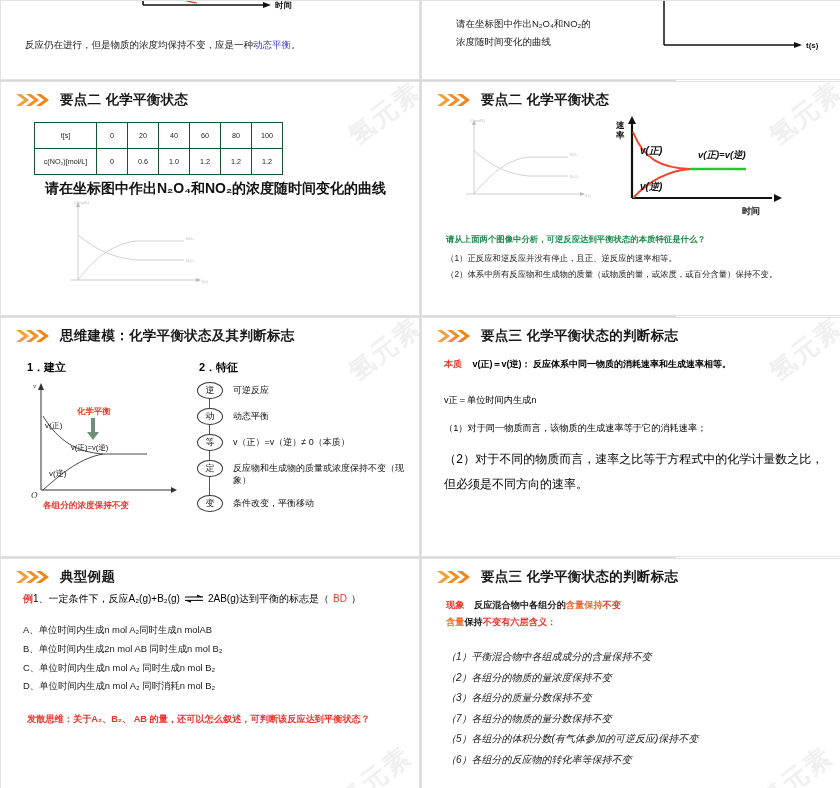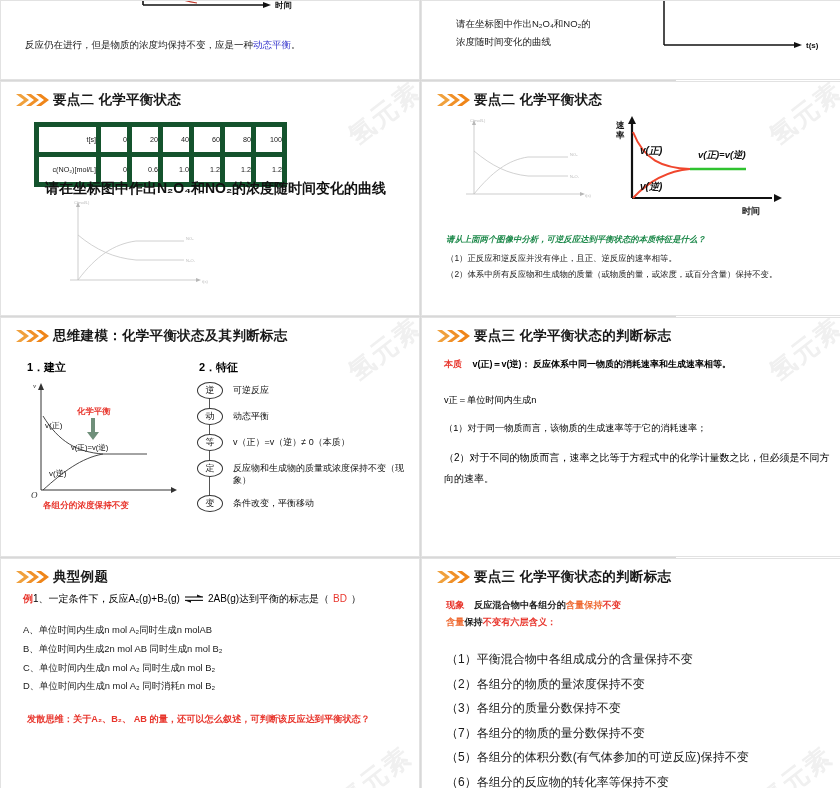--- a/index.html
+++ b/index.html
@@ -34,50 +34,50 @@
     transform: rotate(-38deg);
     letter-spacing: 2px;
     pointer-events: none;
     user-select: none;
     white-space: nowrap;
   }
   .wm.a { right: -8px; top: 14px; }
   .wm.b { right: 2px; bottom: -6px; }
 
   
-  .head { display: flex; align-items: center; gap: 2px; padding: 9px 0 0 14px; }
+  .head { display: flex; align-items: center; gap: 9px; padding: 9px 0 0 14px; }
   .chev { display: inline-flex; }
   .chev svg { display: block; }
   .head-title {
     font-size: 13.5px; font-weight: bold; color: #1a1a1a;
     letter-spacing: .3px;
   }
 
   
   .body-txt { font-size: 9.5px; color: #1a1a1a; line-height: 1.75; }
   .red   { color: #e8352c; }
   .redb  { color: #e8352c; font-weight: bold; }
   .orange{ color: #ef6b33; }
-  .green { color: #1f8a4c; font-style: italic; }
+  .green { color: #1f8a4c; }
   .blue  { color: #3333cc; }
 
   
   .s1-chart { position: absolute; left: 138px; top: -42px; width: 180px; height: 64px; }
   .s1-text { position: absolute; left: 24px; top: 36px; width: 380px; }
 
   
   .s2-text { position: absolute; left: 34px; top: 14px; width: 180px; line-height: 1.85; }
   .s2-axes { position: absolute; left: 232px; top: -44px; width: 180px; height: 105px; }
 
   
   .tbl { position: absolute; left: 33px; top: 40px; border-collapse: collapse; }
   .tbl td {
-    border: 5px solid #14532d;
+    border: 1px solid #14532d;
     font-size: 7.2px; color: #1a1a1a;
-    text-align: right; padding: 8px 0; height: 14px;
+    text-align: center; padding: 8px 0; height: 14px;
   }
   .tbl td.lbl { width: 62px; }
   .tbl td.val { width: 31px; }
   .s3-q { position: absolute; left: 44px; top: 98px; font-size: 14px; font-weight: bold; color: #111; }
   .s3-plot { position: absolute; left: 55px; top: 118px; width: 155px; height: 100px; opacity: .42; }
 
   
   .s4-plot { position: absolute; left: 32px; top: 36px; width: 140px; height: 95px; opacity: .42; }
   .s4-vchart { position: absolute; left: 192px; top: 32px; width: 200px; height: 105px; }
   .s4-q { position: absolute; left: 24px; top: 152px; font-size: 8.4px; font-weight: bold; }
@@ -99,33 +99,33 @@
   .feat-txt { font-size: 9px; color: #111; line-height: 1.35; padding-top: 2px; }
   .feat-line {
     position: absolute; left: 12px; top: 17px; width: 1px; height: 100%;
     background: #555; z-index: 1;
   }
 
   
   .s6-ess { position: absolute; left: 22px; top: 40px; font-size: 9px; font-weight: bold; }
   .s6-mid { position: absolute; left: 22px; top: 76px; font-size: 9.2px; }
   .s6-l1 { position: absolute; left: 22px; top: 104px; font-size: 9.2px; }
-  .s6-l2 { position: absolute; left: 22px; top: 130px; width: 388px; font-size: 10px; line-height: 2.05; }
+  .s6-l2 { position: absolute; left: 22px; top: 130px; width: 388px; font-size: 12px; line-height: 2.05; font-family: Liberation Mono, monospace; }
 
   
   .s7-ex { position: absolute; left: 22px; top: 33px; width: 396px; font-size: 10px; }
   .eqarrow { display: inline-block; width: 22px; vertical-align: middle; margin: 0 3px; }
   .s7-opts { position: absolute; left: 22px; top: 62px; width: 396px; }
   .s7-opts div { font-size: 9.4px; line-height: 2.0; color: #1a1a1a; }
   .s7-think { position: absolute; left: 26px; top: 152px; width: 380px; font-size: 9.2px; line-height: 1.9; font-weight: bold; }
 
   
   .s8-phen { position: absolute; left: 24px; top: 38px; font-size: 9.2px; line-height: 1.85; font-weight: bold; }
   .s8-list { position: absolute; left: 24px; top: 88px; width: 392px; }
-  .s8-list div { font-size: 12px; line-height: 2.05; color: #1a1a1a; }
+  .s8-list div { font-size: 10px; line-height: 2.05; color: #1a1a1a; font-style: italic; }
 </style>
 </head>
 <body>
 
 <div class="grid">
 
   <div class="slide">
     <div class="slide-inner">
       <div class="s1-chart">
         <svg viewBox="0 0 180 64" width="180" height="64">

